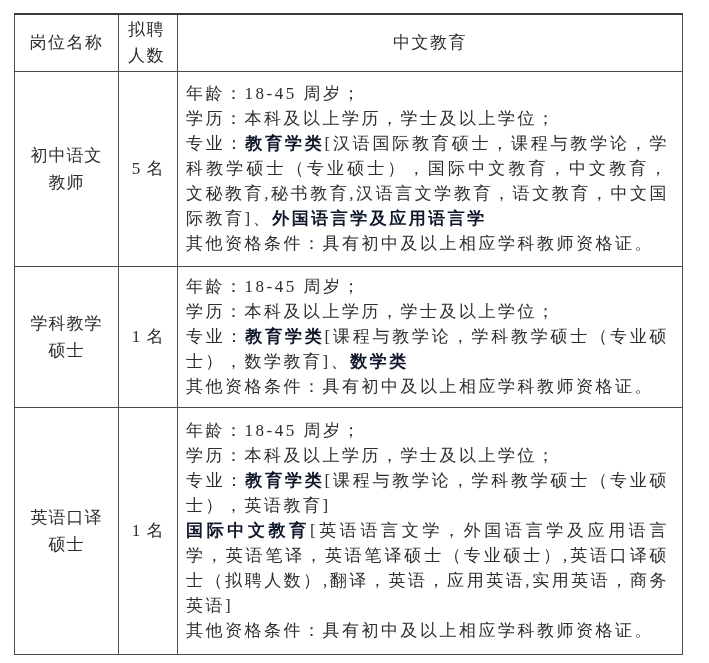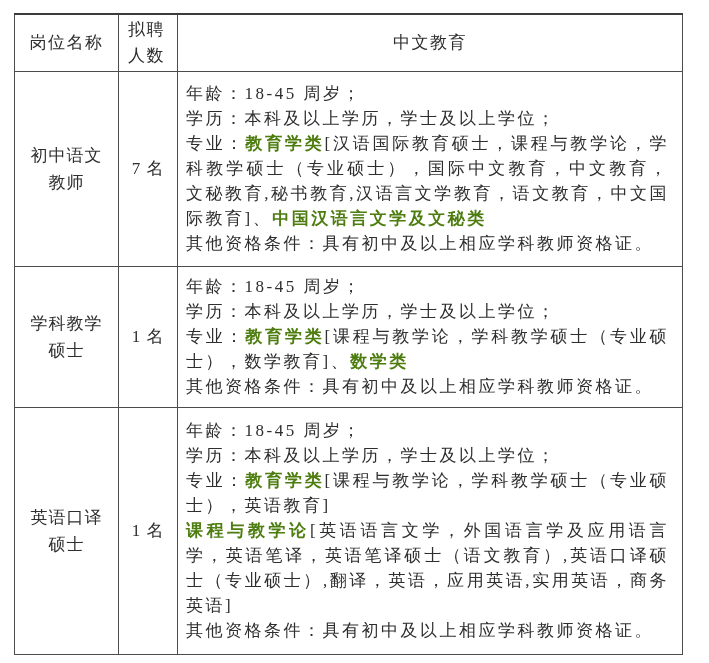--- a/index.html
+++ b/index.html
@@ -68,21 +68,21 @@
   .cond-line {
     margin: 0;
     font-size: 17px;
     line-height: 25px;
     letter-spacing: 2.5px;
     text-align: justify;
     color: #2e2e2e;
   }
   .cond-line .bold {
     font-weight: bold;
-    color: #4d7c0f;
+    color: #0f172a;
   }
   #table-body tr:nth-child(1) { height: 195px; }
   #table-body tr:nth-child(2) { height: 141px; }
   #table-body tr:nth-child(3) { height: 247px; }
 </style>
 </head>
 <body>
 
 <div class="canvas">
   <table class="job-table">
@@ -96,44 +96,44 @@
         <th>岗位名称</th>
         <th>
           <span class="count-header-text">拟聘人数</span>
         </th>
         <th>中文教育</th>
       </tr>
     </thead>
     <tbody id="table-body">
         <tr>
           <td class="position-cell"><span class="pos-text">初中语文教师</span></td>
-          <td class="count-cell"><span>7 名</span></td>
+          <td class="count-cell"><span>5 名</span></td>
           <td class="conditions-cell">
             <p class="cond-line"><span>年龄：18-45 周岁；</span></p>
             <p class="cond-line"><span>学历：本科及以上学历，学士及以上学位；</span></p>
-            <p class="cond-line"><span>专业：</span><span class="bold">教育学类</span><span>[汉语国际教育硕士，课程与教学论，学科教学硕士（专业硕士），国际中文教育，中文教育，文秘教育,秘书教育,汉语言文学教育，语文教育，中文国际教育]、</span><span class="bold">中国汉语言文学及文秘类</span></p>
+            <p class="cond-line"><span>专业：</span><span class="bold">教育学类</span><span>[汉语国际教育硕士，课程与教学论，学科教学硕士（专业硕士），国际中文教育，中文教育，文秘教育,秘书教育,汉语言文学教育，语文教育，中文国际教育]、</span><span class="bold">外国语言学及应用语言学</span></p>
             <p class="cond-line"><span>其他资格条件：具有初中及以上相应学科教师资格证。</span></p>
           </td>
         </tr>
         <tr>
           <td class="position-cell"><span class="pos-text">学科教学硕士</span></td>
           <td class="count-cell"><span>1 名</span></td>
           <td class="conditions-cell">
             <p class="cond-line"><span>年龄：18-45 周岁；</span></p>
             <p class="cond-line"><span>学历：本科及以上学历，学士及以上学位；</span></p>
             <p class="cond-line"><span>专业：</span><span class="bold">教育学类</span><span>[课程与教学论，学科教学硕士（专业硕士），数学教育]、</span><span class="bold">数学类</span></p>
             <p class="cond-line"><span>其他资格条件：具有初中及以上相应学科教师资格证。</span></p>
           </td>
         </tr>
         <tr>
           <td class="position-cell"><span class="pos-text">英语口译硕士</span></td>
           <td class="count-cell"><span>1 名</span></td>
           <td class="conditions-cell">
             <p class="cond-line"><span>年龄：18-45 周岁；</span></p>
             <p class="cond-line"><span>学历：本科及以上学历，学士及以上学位；</span></p>
             <p class="cond-line"><span>专业：</span><span class="bold">教育学类</span><span>[课程与教学论，学科教学硕士（专业硕士），英语教育]</span></p>
-            <p class="cond-line"><span class="bold">课程与教学论</span><span>[英语语言文学，外国语言学及应用语言学，英语笔译，英语笔译硕士（语文教育）,英语口译硕士（专业硕士）,翻译，英语，应用英语,实用英语，商务英语]</span></p>
+            <p class="cond-line"><span class="bold">国际中文教育</span><span>[英语语言文学，外国语言学及应用语言学，英语笔译，英语笔译硕士（专业硕士）,英语口译硕士（拟聘人数）,翻译，英语，应用英语,实用英语，商务英语]</span></p>
             <p class="cond-line"><span>其他资格条件：具有初中及以上相应学科教师资格证。</span></p>
           </td>
         </tr>
       </tbody>
   </table>
 </div>
 
 </body></html>

